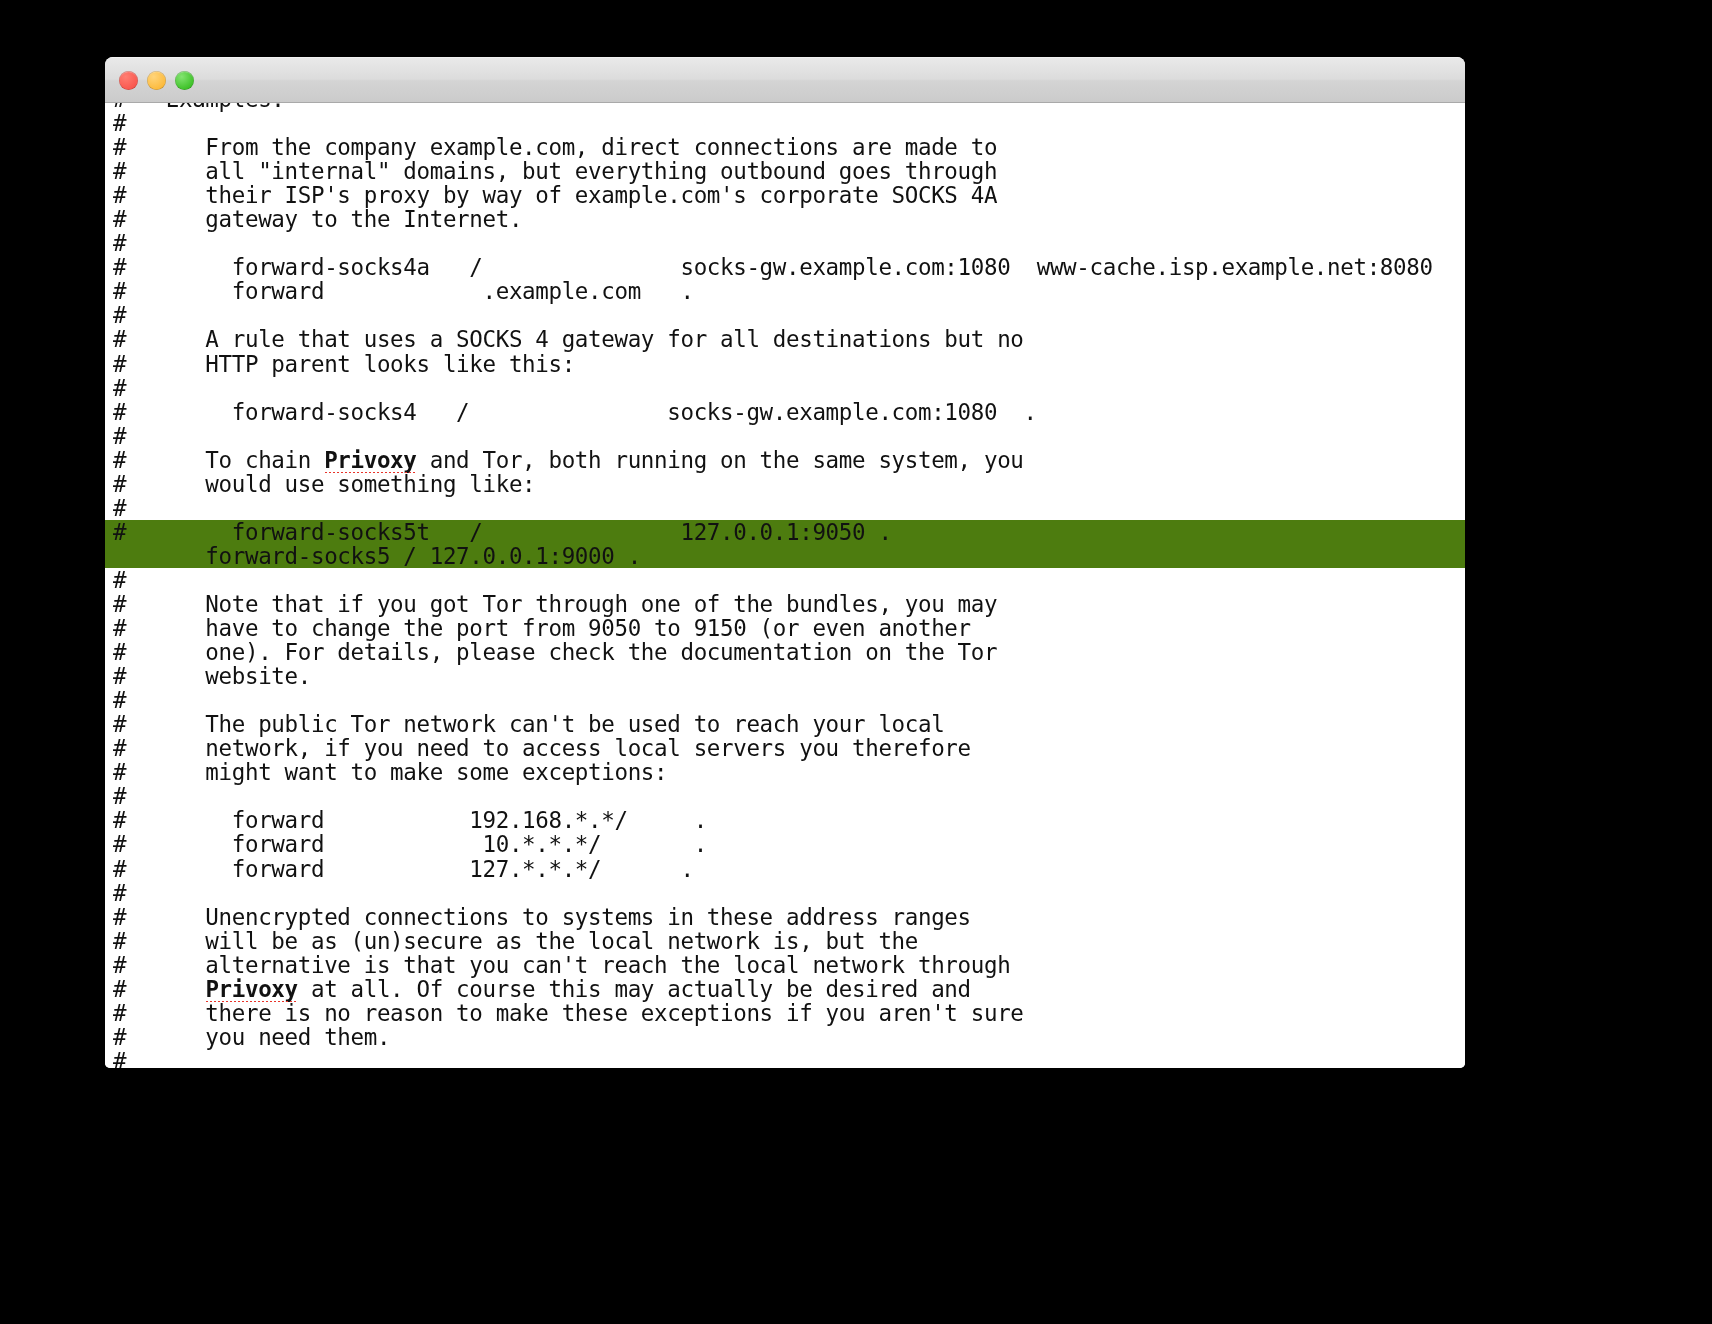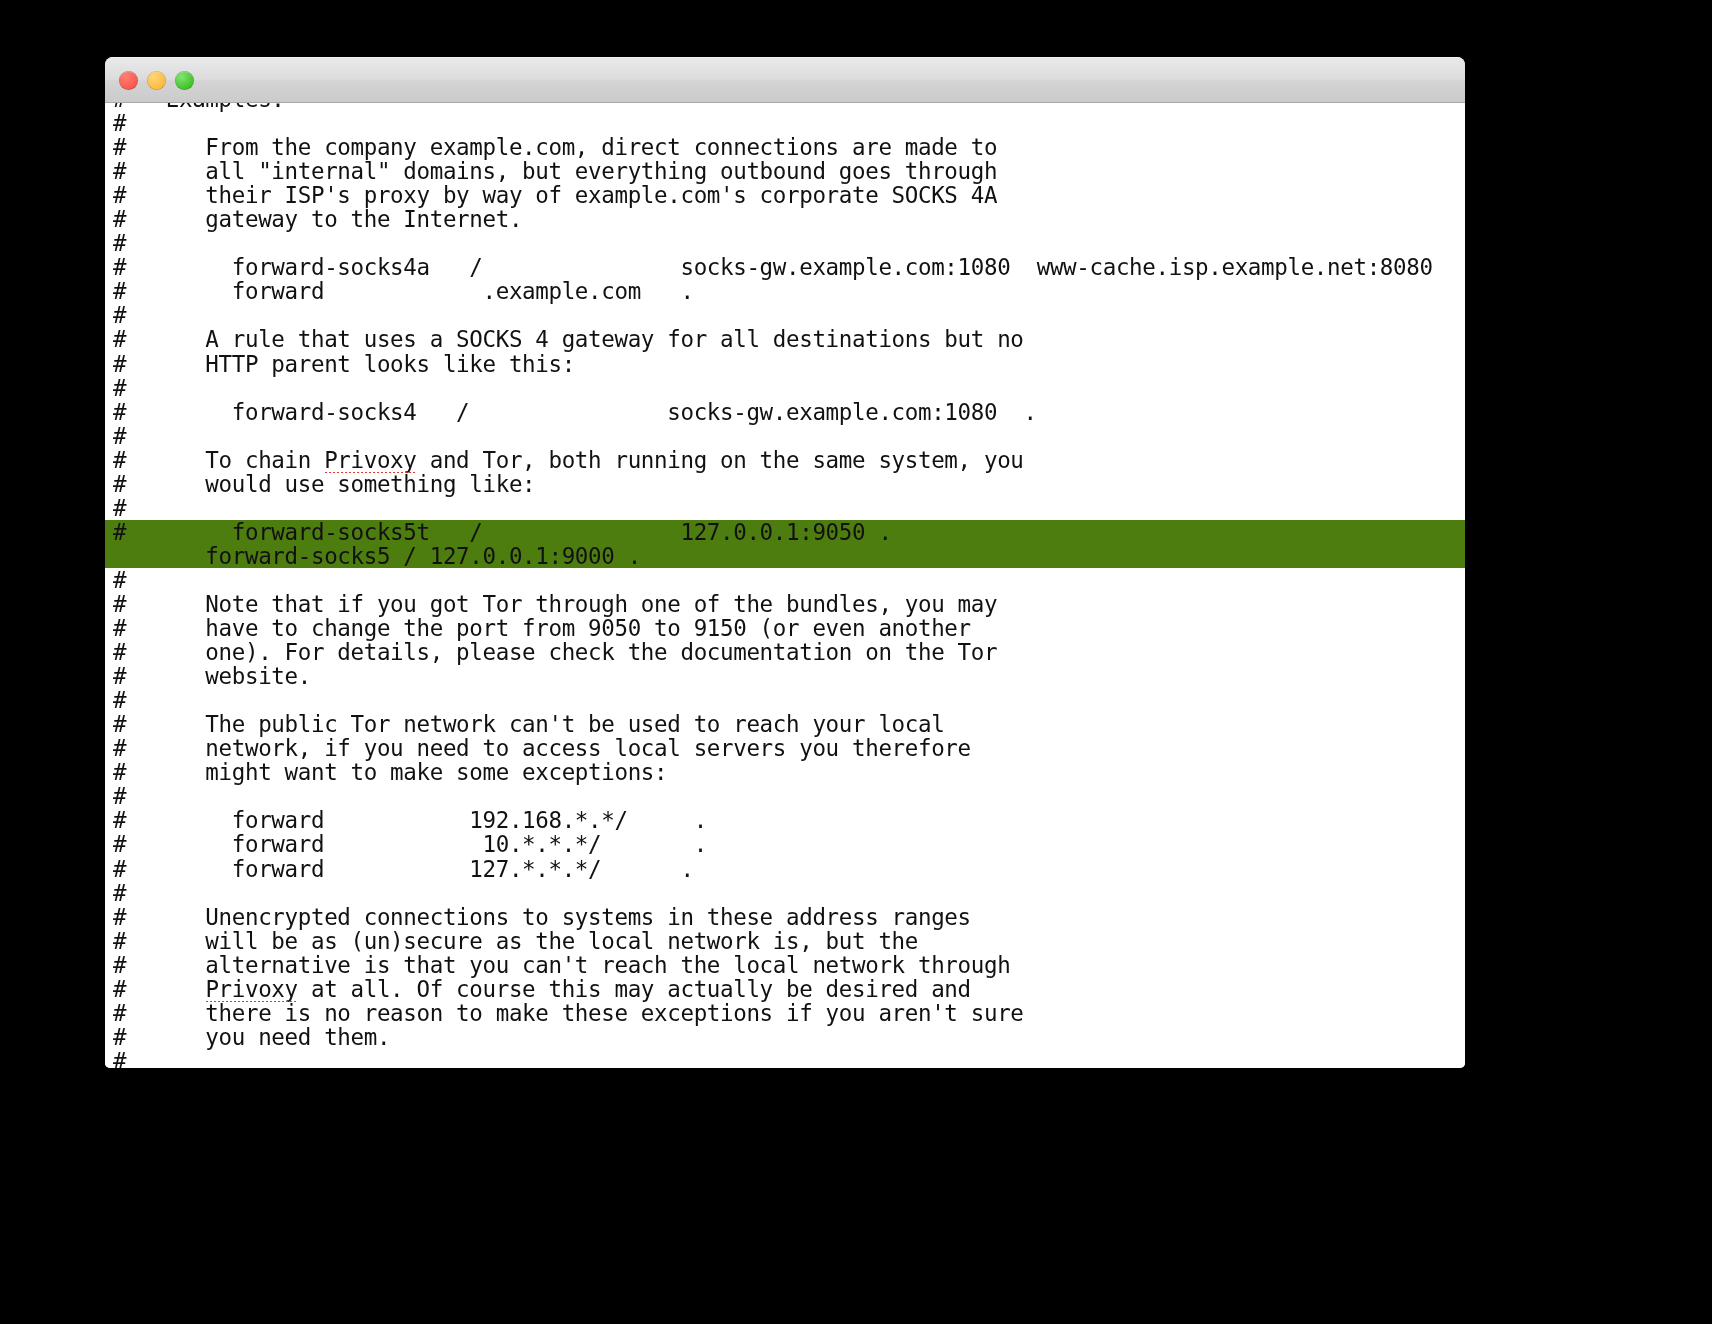--- a/index.html
+++ b/index.html
@@ -135,20 +135,21 @@
     position: relative;
   }
   .line.sel {
     background: #4d7c0f;
   }
 
   
   .misspell {
     position: relative;
     text-decoration: none;
+    font-weight: bold;
   }
   .misspell::after {
     content: "";
     position: absolute;
     left: 0;
     right: 0;
     bottom: 0px;
     height: 3px;
     background-image: radial-gradient(circle, #e8342a 1.1px, rgba(0,0,0,0) 1.3px);
     background-size: 4px 4px;

